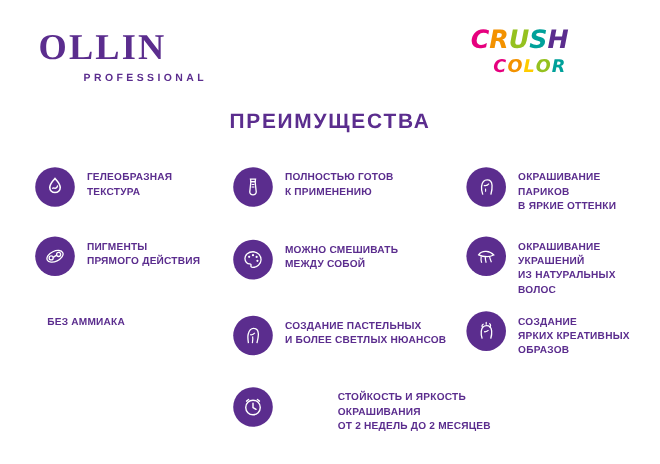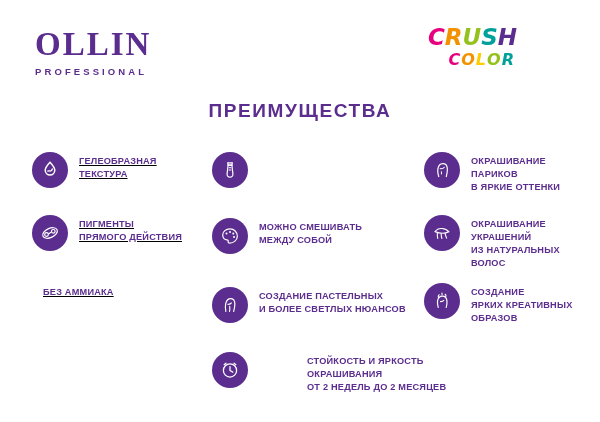--- a/index.html
+++ b/index.html
@@ -43,20 +43,21 @@
     color: #5b2d8e;
     line-height: 1;
   }
   .brand-sub {
     font-size: 9.5px;
     letter-spacing: 3.1px;
     color: #5b2d8e;
     margin-top: 6px;
     font-weight: bold;
     line-height: 1;
+    margin-left: 41px;
   }
 
   .crush-logo {
     position: absolute;
     right: 30px;
     top: 4px;
     text-align: right;
     line-height: 1;
   }
   .crush-word {
@@ -116,21 +117,21 @@
     color: #5b2d8e;
     font-size: 9.2px;
     font-weight: bold;
     line-height: 1.42;
     letter-spacing: 0.2px;
     padding-top: 3px;
     white-space: pre-line;
   }
 
   
-  .col1 { left: 32px; text-decoration: underline; }
+  .col1 { left: 32px; }
   .col2 { left: 212px; }
   .col3 { left: 424px; }
 
   .row1 { top: 152px; }
   .row2 { top: 215px; }
   .row3 { top: 283px; }
   .row4 { top: 352px; }
 
   .r2c2 { top: 218px; }
   .r3c2 { top: 287px; }
@@ -189,20 +190,22 @@
 
   <div class="feature col2 row1">
     <div class="bubble">
       <svg width="22" height="22" viewBox="0 0 24 24">
         <path d="M9.5 4.2h5l-.4 2.4h-4.2z" fill="none" stroke="#ffffff" stroke-width="1.3"></path>
         <path d="M9.9 6.6h4.2l1.1 10.2c.1 1.6-1.3 3-3.2 3s-3.3-1.4-3.2-3z" fill="none" stroke="#ffffff" stroke-width="1.3"></path>
         <line x1="10.6" y1="9.5" x2="13.4" y2="9.5" stroke="#ffffff" stroke-width="1.1"></line>
         <line x1="10.6" y1="12" x2="13.4" y2="12" stroke="#ffffff" stroke-width="1.1"></line>
       </svg>
     </div>
+    <div class="ftext">ПОЛНОСТЬЮ ГОТОВ
+К ПРИМЕНЕНИЮ</div>
   </div>
 
   <div class="feature col2 r2c2">
     <div class="bubble">
       <svg width="22" height="22" viewBox="0 0 24 24">
         <path d="M12 4.2c-4.5 0-8 3-8 6.8 0 3.2 2.4 5.2 4.6 5.2 1.3 0 1.7.8 1.4 1.7-.3 1 .4 1.9 1.7 1.9 4.1 0 8.3-3.3 8.3-7.6 0-4.3-3.5-8-8-8z" fill="none" stroke="#ffffff" stroke-width="1.3"></path>
         <circle cx="8.2" cy="9.2" r="1.1" fill="#ffffff"></circle>
         <circle cx="12" cy="7.6" r="1.1" fill="#ffffff"></circle>
         <circle cx="15.6" cy="9.4" r="1.1" fill="#ffffff"></circle>
         <circle cx="16.4" cy="13.2" r="1.1" fill="#ffffff"></circle>

